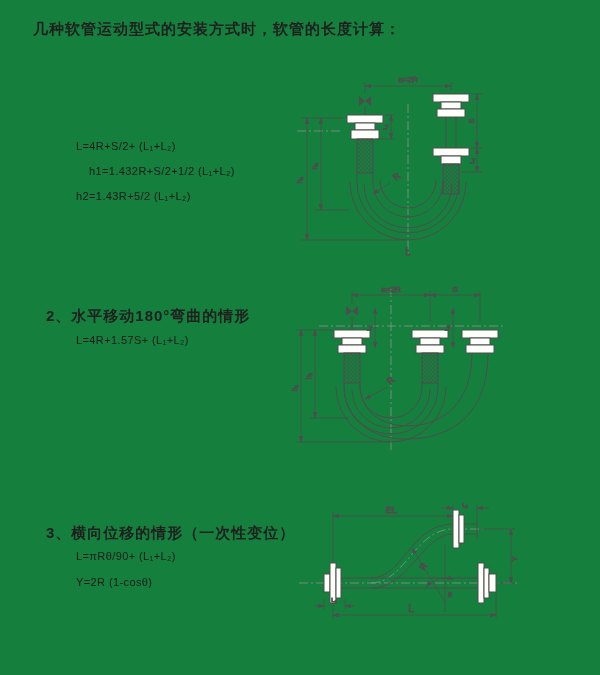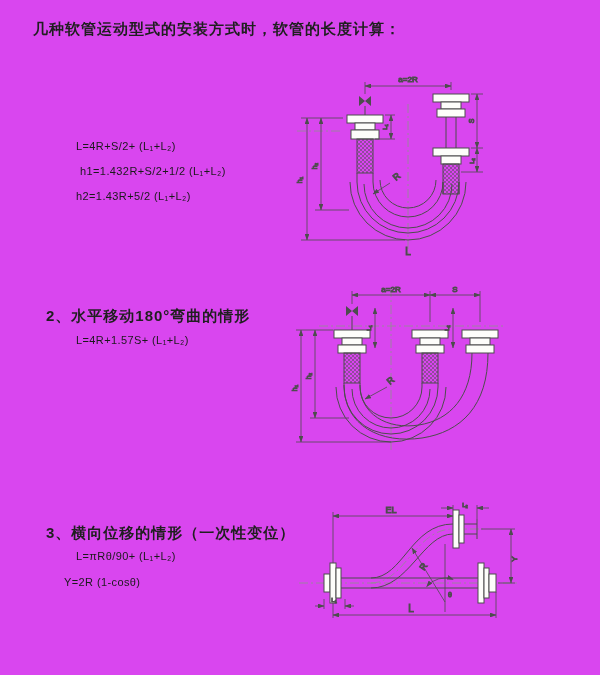--- a/index.html
+++ b/index.html
@@ -1,45 +1,45 @@
 <!DOCTYPE html>
 <html><head>
 <meta charset="utf-8">
 <style>
   html,body{margin:0;padding:0;}
   #page{
     position:relative;width:600px;height:675px;overflow:hidden;
-    background:#d946ef;color:#1f1f1f;
+    background:#15803d;color:#1f1f1f;
     font-family:"Liberation Sans","DejaVu Sans",sans-serif;
   }
   .title{position:absolute;left:33px;top:20px;font-size:15px;font-weight:bold;letter-spacing:1px;}
   .heading{position:absolute;font-size:15px;font-weight:bold;letter-spacing:1px;}
   .formula{position:absolute;font-size:11px;letter-spacing:.4px;color:#1a1a1a;}
   svg{position:absolute;}
   svg text{font-family:"Liberation Sans","DejaVu Sans",sans-serif;fill:#3a3a3a;}
   .lab8{font-size:8px;} .lab7{font-size:7px;} .lab6{font-size:6px;}
   .lab9{font-size:9px;} .lab10{font-size:10px;}
 </style>
 </head>
 <body>
 
 <div id="page">
 
   <div class="title">几种软管运动型式的安装方式时，软管的长度计算：</div>
 
   <div class="formula" style="left:76px;top:140px">L=4R+S/2+ (L₁+L₂)</div>
-  <div class="formula" style="left:80px;top:165px">h1=1.432R+S/2+1/2 (L₁+L₂)</div>
+  <div class="formula" style="left:89px;top:165px">h1=1.432R+S/2+1/2 (L₁+L₂)</div>
   <div class="formula" style="left:76px;top:190px">h2=1.43R+5/2 (L₁+L₂)</div>
 
   <div class="heading" style="left:46px;top:307px">2、水平移动180°弯曲的情形</div>
   <div class="formula" style="left:76px;top:334px">L=4R+1.57S+ (L₁+L₂)</div>
 
   <div class="heading" style="left:46px;top:524px">3、横向位移的情形（一次性变位）</div>
   <div class="formula" style="left:76px;top:550px">L=πRθ/90+ (L₁+L₂)</div>
-  <div class="formula" style="left:64px;top:576px">Y=2R (1-cosθ)</div>
+  <div class="formula" style="left:76px;top:576px">Y=2R (1-cosθ)</div>
 
   <svg style="left:293px;top:70px" width="260" height="190" viewBox="0 0 260 190">
     <defs>
       <marker id="ar1" markerWidth="8" markerHeight="6" refX="7.5" refY="3" orient="auto-start-reverse">
         <path d="M0,0 L8,3 L0,6 Z" fill="#4d4d4d"></path>
       </marker>
       <pattern id="ht1" width="4" height="4" patternUnits="userSpaceOnUse">
         <path d="M0,0 L4,4 M4,0 L0,4" stroke="#4d4d4d" stroke-width="0.5" fill="none"></path>
       </pattern>
     </defs>

